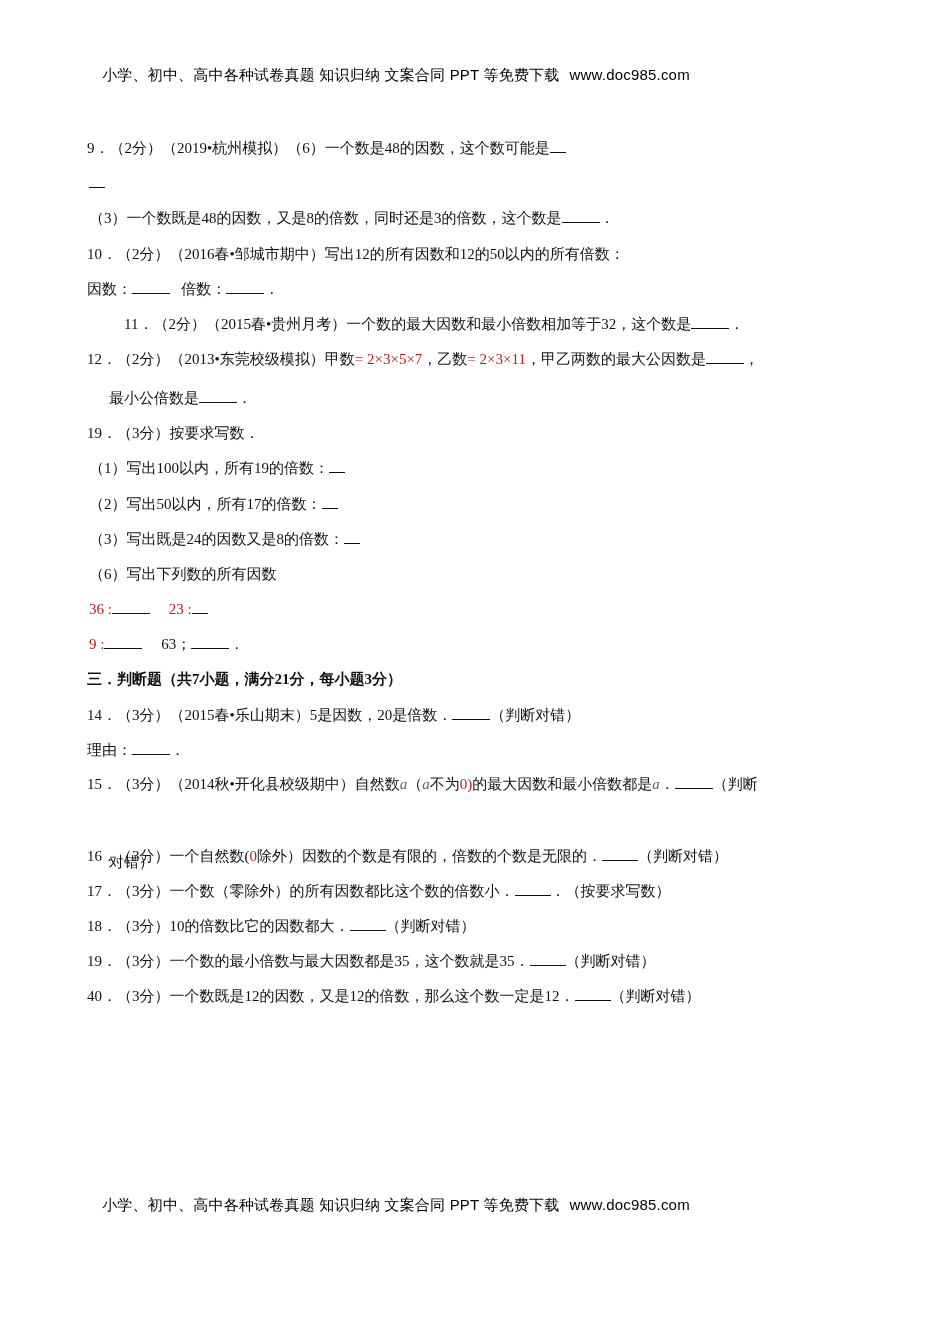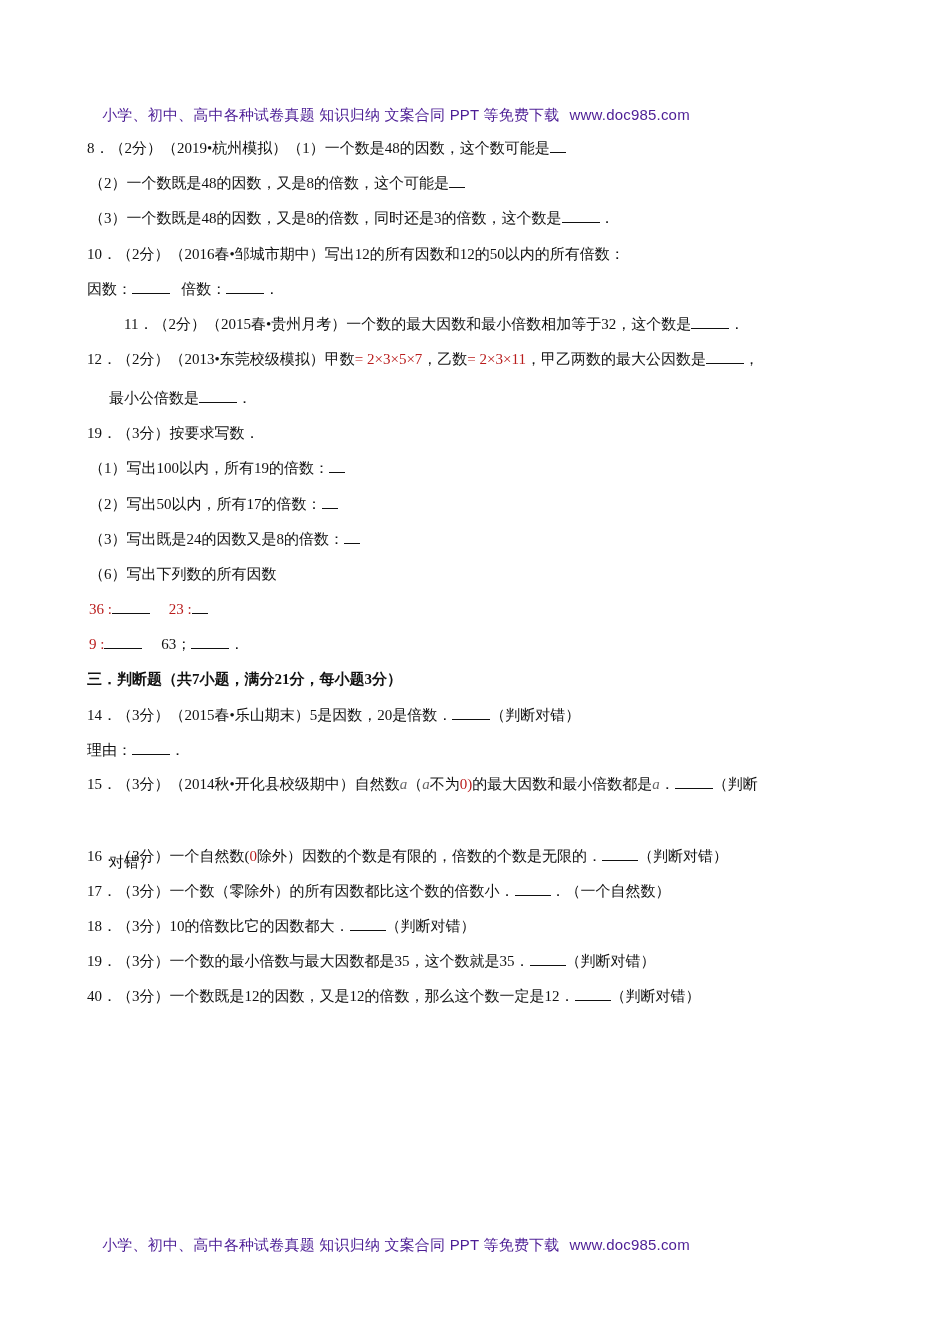--- a/index.html
+++ b/index.html
@@ -1,39 +1,39 @@
 <!DOCTYPE html>
 <html><head>
 <meta charset="utf-8">
 <style>
   html, body { margin: 0; padding: 0; background: #ffffff; }
   body { width: 950px; height: 1344px; position: relative; overflow: hidden;
          font-family: "Liberation Serif", "DejaVu Serif", serif; color: #111; }
   .banner { position: absolute; left: 0; width: 792px; text-align: center;
             font-family: "Liberation Sans", "DejaVu Sans", sans-serif;
-            font-size: 15px; color: #4c1d95; letter-spacing: 0.2px; margin-top: 40px; }
+            font-size: 15px; color: #000000; letter-spacing: 0.2px; }
   .banner .url { margin-left: 10px; }
   .line { position: absolute; left: 87px; font-size: 15px; line-height: 20px; white-space: nowrap; }
   .indent { left: 109px; }
   .sub { left: 89px; }
   .bold { font-weight: bold; }
   .blank { display: inline-block; border-bottom: 1px solid #111; height: 14px; vertical-align: baseline; }
   .b2 { width: 16px; } .b4 { width: 36px; } .b5 { width: 38px; }
   .math { color: #b91c1c; font-style: normal; }
   .mathi { color: #666; font-style: italic; }
 </style>
 </head>
 <body>
 
 <div class="banner" style="top:66px;">
   <span>小学、初中、高中各种试卷真题 知识归纳 文案合同 PPT 等免费下载</span><span class="url">www.doc985.com</span>
 </div>
 
-<div class="line" style="top:138px;"><span>8．（2分）（2019•杭州模拟）（1）一个数是48的因数，这个数可能是</span><span class="blank b2"></span></div>
-<div class="line sub" style="top:173px;"><span>（2）一个数既是48的因数，又是8的倍数，这个可能是</span><span class="blank b2"></span></div>
+<div class="line" style="top:138px;"><span>9．（2分）（2019•杭州模拟）（6）一个数是48的因数，这个数可能是</span><span class="blank b2"></span></div>
+<div class="line sub" style="top:173px;"><span class="blank b2"></span></div>
 <div class="line sub" style="top:208px;"><span>（3）一个数既是48的因数，又是8的倍数，同时还是3的倍数，这个数是</span><span class="blank b5"></span><span>．</span></div>
 
 <div class="line" style="top:244px;">10．（2分）（2016春•邹城市期中）写出12的所有因数和12的50以内的所有倍数：</div>
 <div class="line" style="top:279px;"><span>因数：</span><span class="blank b5"></span>&nbsp;&nbsp;&nbsp;<span>倍数：</span><span class="blank b5"></span><span>．</span></div>
 
 <div class="line" style="top:314px;margin-left:37px;"><span>11．（2分）（2015春•贵州月考）一个数的最大因数和最小倍数相加等于32，这个数是</span><span class="blank b5"></span><span>．</span></div>
 
 <div class="line" style="top:349px;"><span>12．（2分）（2013•东莞校级模拟）甲数</span><span class="math">= 2×3×5×7</span><span>，乙数</span><span class="math">= 2×3×11</span><span>，甲乙两数的最大公因数是</span><span class="blank b5"></span><span>，</span></div>
 <div class="line indent" style="top:388px;"><span>最小公倍数是</span><span class="blank b5"></span><span>．</span></div>
 
@@ -47,20 +47,20 @@
 
 <div class="line bold" style="top:669px;">三．判断题（共7小题，满分21分，每小题3分）</div>
 
 <div class="line" style="top:705px;"><span>14．（3分）（2015春•乐山期末）5是因数，20是倍数．</span><span class="blank b5"></span><span>（判断对错）</span></div>
 <div class="line" style="top:740px;"><span>理由：</span><span class="blank b5"></span><span>．</span></div>
 
 <div class="line" style="top:774px;"><span>15．（3分）（2014秋•开化县校级期中）自然数</span><span class="mathi">a</span><span>（</span><span class="mathi">a</span><span>不为</span><span class="math">0)</span><span>的最大因数和最小倍数都是</span><span class="mathi">a</span><span>．</span><span class="blank b5"></span><span>（判断</span></div>
 <div class="line indent" style="top:812px;margin-top:40px;">对错）</div>
 
 <div class="line" style="top:846px;"><span>16．（3分）一个自然数(</span><span class="math">0</span><span>除外）因数的个数是有限的，倍数的个数是无限的．</span><span class="blank b4"></span><span>（判断对错）</span></div>
-<div class="line" style="top:881px;"><span>17．（3分）一个数（零除外）的所有因数都比这个数的倍数小．</span><span class="blank b4"></span><span>．（一个自然数）</span></div>
+<div class="line" style="top:881px;"><span>17．（3分）一个数（零除外）的所有因数都比这个数的倍数小．</span><span class="blank b4"></span><span>．（按要求写数）</span></div>
 <div class="line" style="top:916px;"><span>18．（3分）10的倍数比它的因数都大．</span><span class="blank b4"></span><span>（判断对错）</span></div>
 <div class="line" style="top:951px;"><span>19．（3分）一个数的最小倍数与最大因数都是35，这个数就是35．</span><span class="blank b4"></span><span>（判断对错）</span></div>
 <div class="line" style="top:986px;"><span>40．（3分）一个数既是12的因数，又是12的倍数，那么这个数一定是12．</span><span class="blank b4"></span><span>（判断对错）</span></div>
 
 <div class="banner" style="top:1196px;">
   <span>小学、初中、高中各种试卷真题 知识归纳 文案合同 PPT 等免费下载</span><span class="url">www.doc985.com</span>
 </div>
 
 </body></html>

